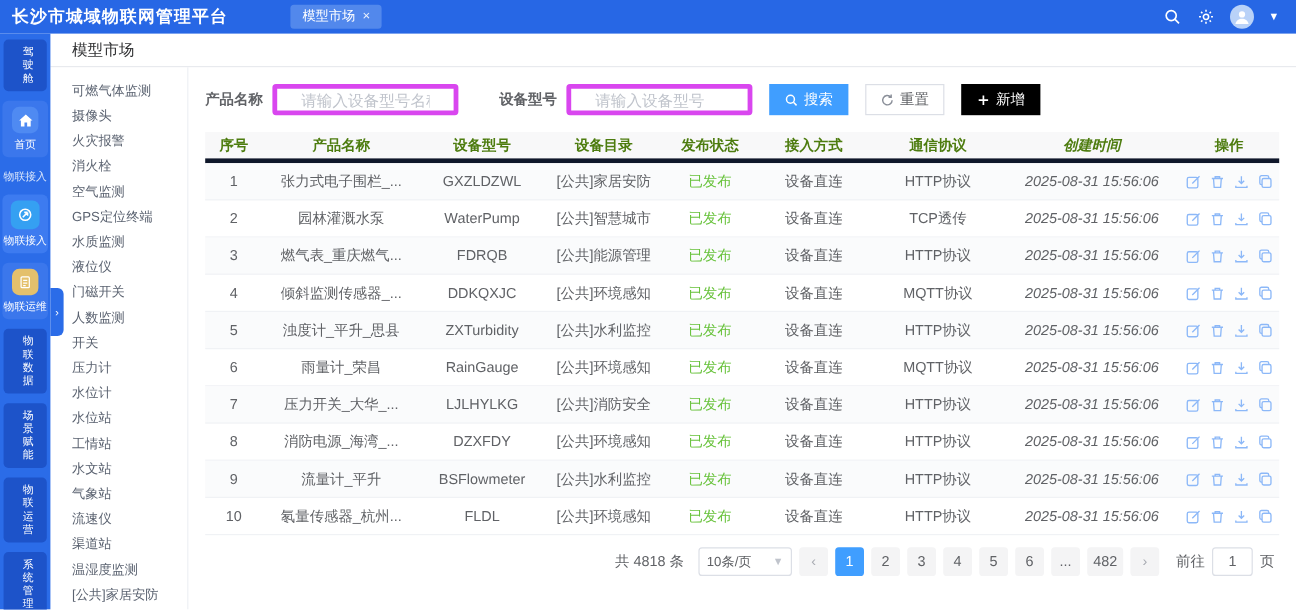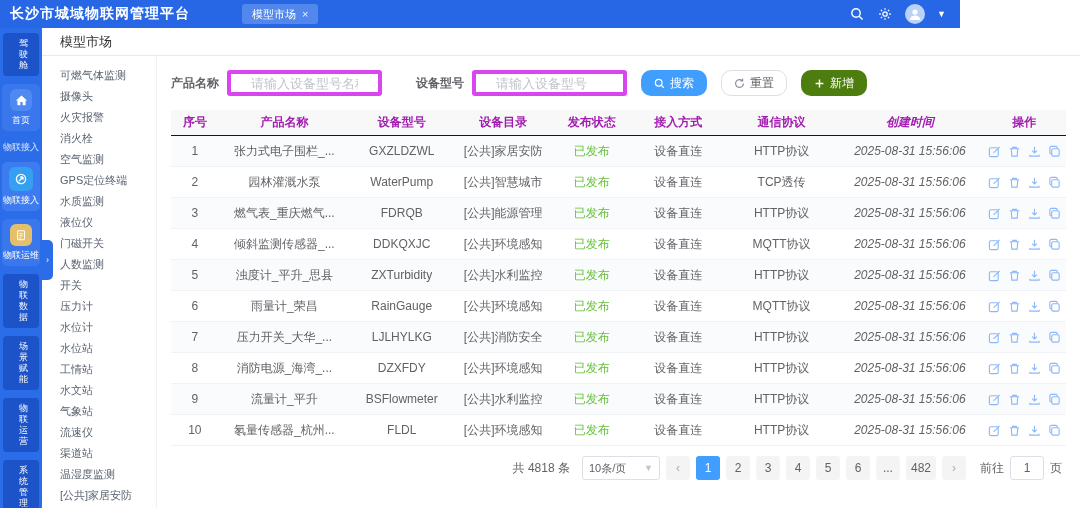--- a/index.html
+++ b/index.html
@@ -1,20 +1,20 @@
 <!DOCTYPE html>
 <html><head>
 <meta charset="utf-8">
 <style>
   * { margin:0; padding:0; box-sizing:border-box; }
   html,body { width:1080px; height:508px; background:#fff; font-family:"Liberation Sans","DejaVu Sans",sans-serif; overflow:hidden; }
   .app { position:relative; width:1080px; height:508px; background:#fff; }
 
   
-  .header { position:absolute; top:0; left:0; width:960px; height:28px; background:#2767e5; display:flex; align-items:center; z-index:5; }
+  .header { position:absolute; top:0; left:0; width:1080px; height:28px; background:#2767e5; display:flex; align-items:center; z-index:5; }
   .header-title { color:#fff; font-size:14px; font-weight:bold; padding-left:10px; letter-spacing:1px; white-space:nowrap; }
   .header-tab { margin-left:52px; background:#5288ec; color:#fff; font-size:11px; border-radius:3px; height:20px; line-height:20px; padding:0 10px; display:flex; align-items:center; gap:6px; cursor:pointer; }
   .header-tab .close { font-size:11px; opacity:.9; }
   .header-right { margin-left:auto; display:flex; align-items:center; gap:12px; padding-right:14px; }
   .hicon { width:16px; height:16px; color:#fff; display:flex; align-items:center; justify-content:center; cursor:pointer; }
   .avatar { width:20px; height:20px; border-radius:50%; background:#b9d2f8; display:flex; align-items:center; justify-content:center; overflow:hidden; cursor:pointer; }
   .caret { color:#fff; font-size:9px; cursor:pointer; }
 
   
   .sidebar { position:absolute; top:28px; left:0; width:42px; height:480px; background:#2b6ce8; display:flex; flex-direction:column; align-items:center; padding-top:5px; z-index:4; }
@@ -38,30 +38,30 @@
   .cat-panel { width:115px; border-right:1px solid #eef0f4; padding-top:8px; overflow:hidden; }
   .cat-item { font-size:11px; color:#5a6270; padding:4px 0 4px 18px; height:21px; white-space:nowrap; cursor:pointer; }
 
   
   .main { flex:1; padding:10px 14px 0 14px; min-width:0; }
   .filter-bar { display:flex; align-items:center; margin:4px 0 14px; }
   .f-label { font-size:12px; font-weight:bold; color:#606266; margin-right:8px; white-space:nowrap; }
   .f-input { width:155px; height:26px; border:4px solid #d946ef; border-radius:3px; font-size:13px; padding:0 20px; color:#606266; outline:none; font-family:inherit; }
   .f-input::placeholder { color:#c0c4cc; }
   .gap28 { width:34px; }
-  .btn { height:26px; border-radius:10px; font-size:12px; display:inline-flex; align-items:center; gap:5px; padding:0 12px; cursor:pointer; border:1px solid transparent; margin-left:14px; white-space:nowrap; font-family:inherit; }
+  .btn { height:26px; border-radius:0; font-size:12px; display:inline-flex; align-items:center; gap:5px; padding:0 12px; cursor:pointer; border:1px solid transparent; margin-left:14px; white-space:nowrap; font-family:inherit; }
   .btn-search { background:#409eff; color:#fff; }
   .btn-reset { background:#fff; color:#606266; border-color:#dcdfe6; }
-  .btn-add { background:#4d7c0f; color:#fff; }
+  .btn-add { background:#000000; color:#fff; }
   .btn svg { display:block; }
 
   
   .table { width:100%; }
   .t-row { display:flex; align-items:center; height:31px; border-bottom:1px solid #f0f2f5; font-size:12px; color:#606266; }
-  .t-head { background:#f8f8f9; color:#a21caf; font-weight:bold; height:26px; border-bottom:1px solid #0f172a; }
+  .t-head { background:#f8f8f9; color:#4d7c0f; font-weight:bold; height:26px; border-bottom:4px solid #0f172a; }
   .t-row:nth-child(odd):not(.t-head) { background:#fafbfc; }
   .t-cell { text-align:center; overflow:hidden; white-space:nowrap; text-overflow:ellipsis; padding:0 2px; }
   .c0{width:48px;} .c1{width:132px;} .c2{width:104px;} .c3{width:100px;} .c4{width:78px;} .c5{width:96px;} .c6{width:112px;} .c7{width:146px;font-style:italic;} .c8{width:84px;}
   .status-pub { color:#67c23a; }
   .acts { display:flex; justify-content:center; gap:7px; }
   .act-ic { width:13px; height:13px; color:#8cb8f8; cursor:pointer; display:inline-flex; }
   .act-ic svg { width:13px; height:13px; }
 
   
   .pager { display:flex; align-items:center; justify-content:flex-end; gap:6px; margin-top:10px; padding-right:4px; font-size:12px; color:#606266; }

